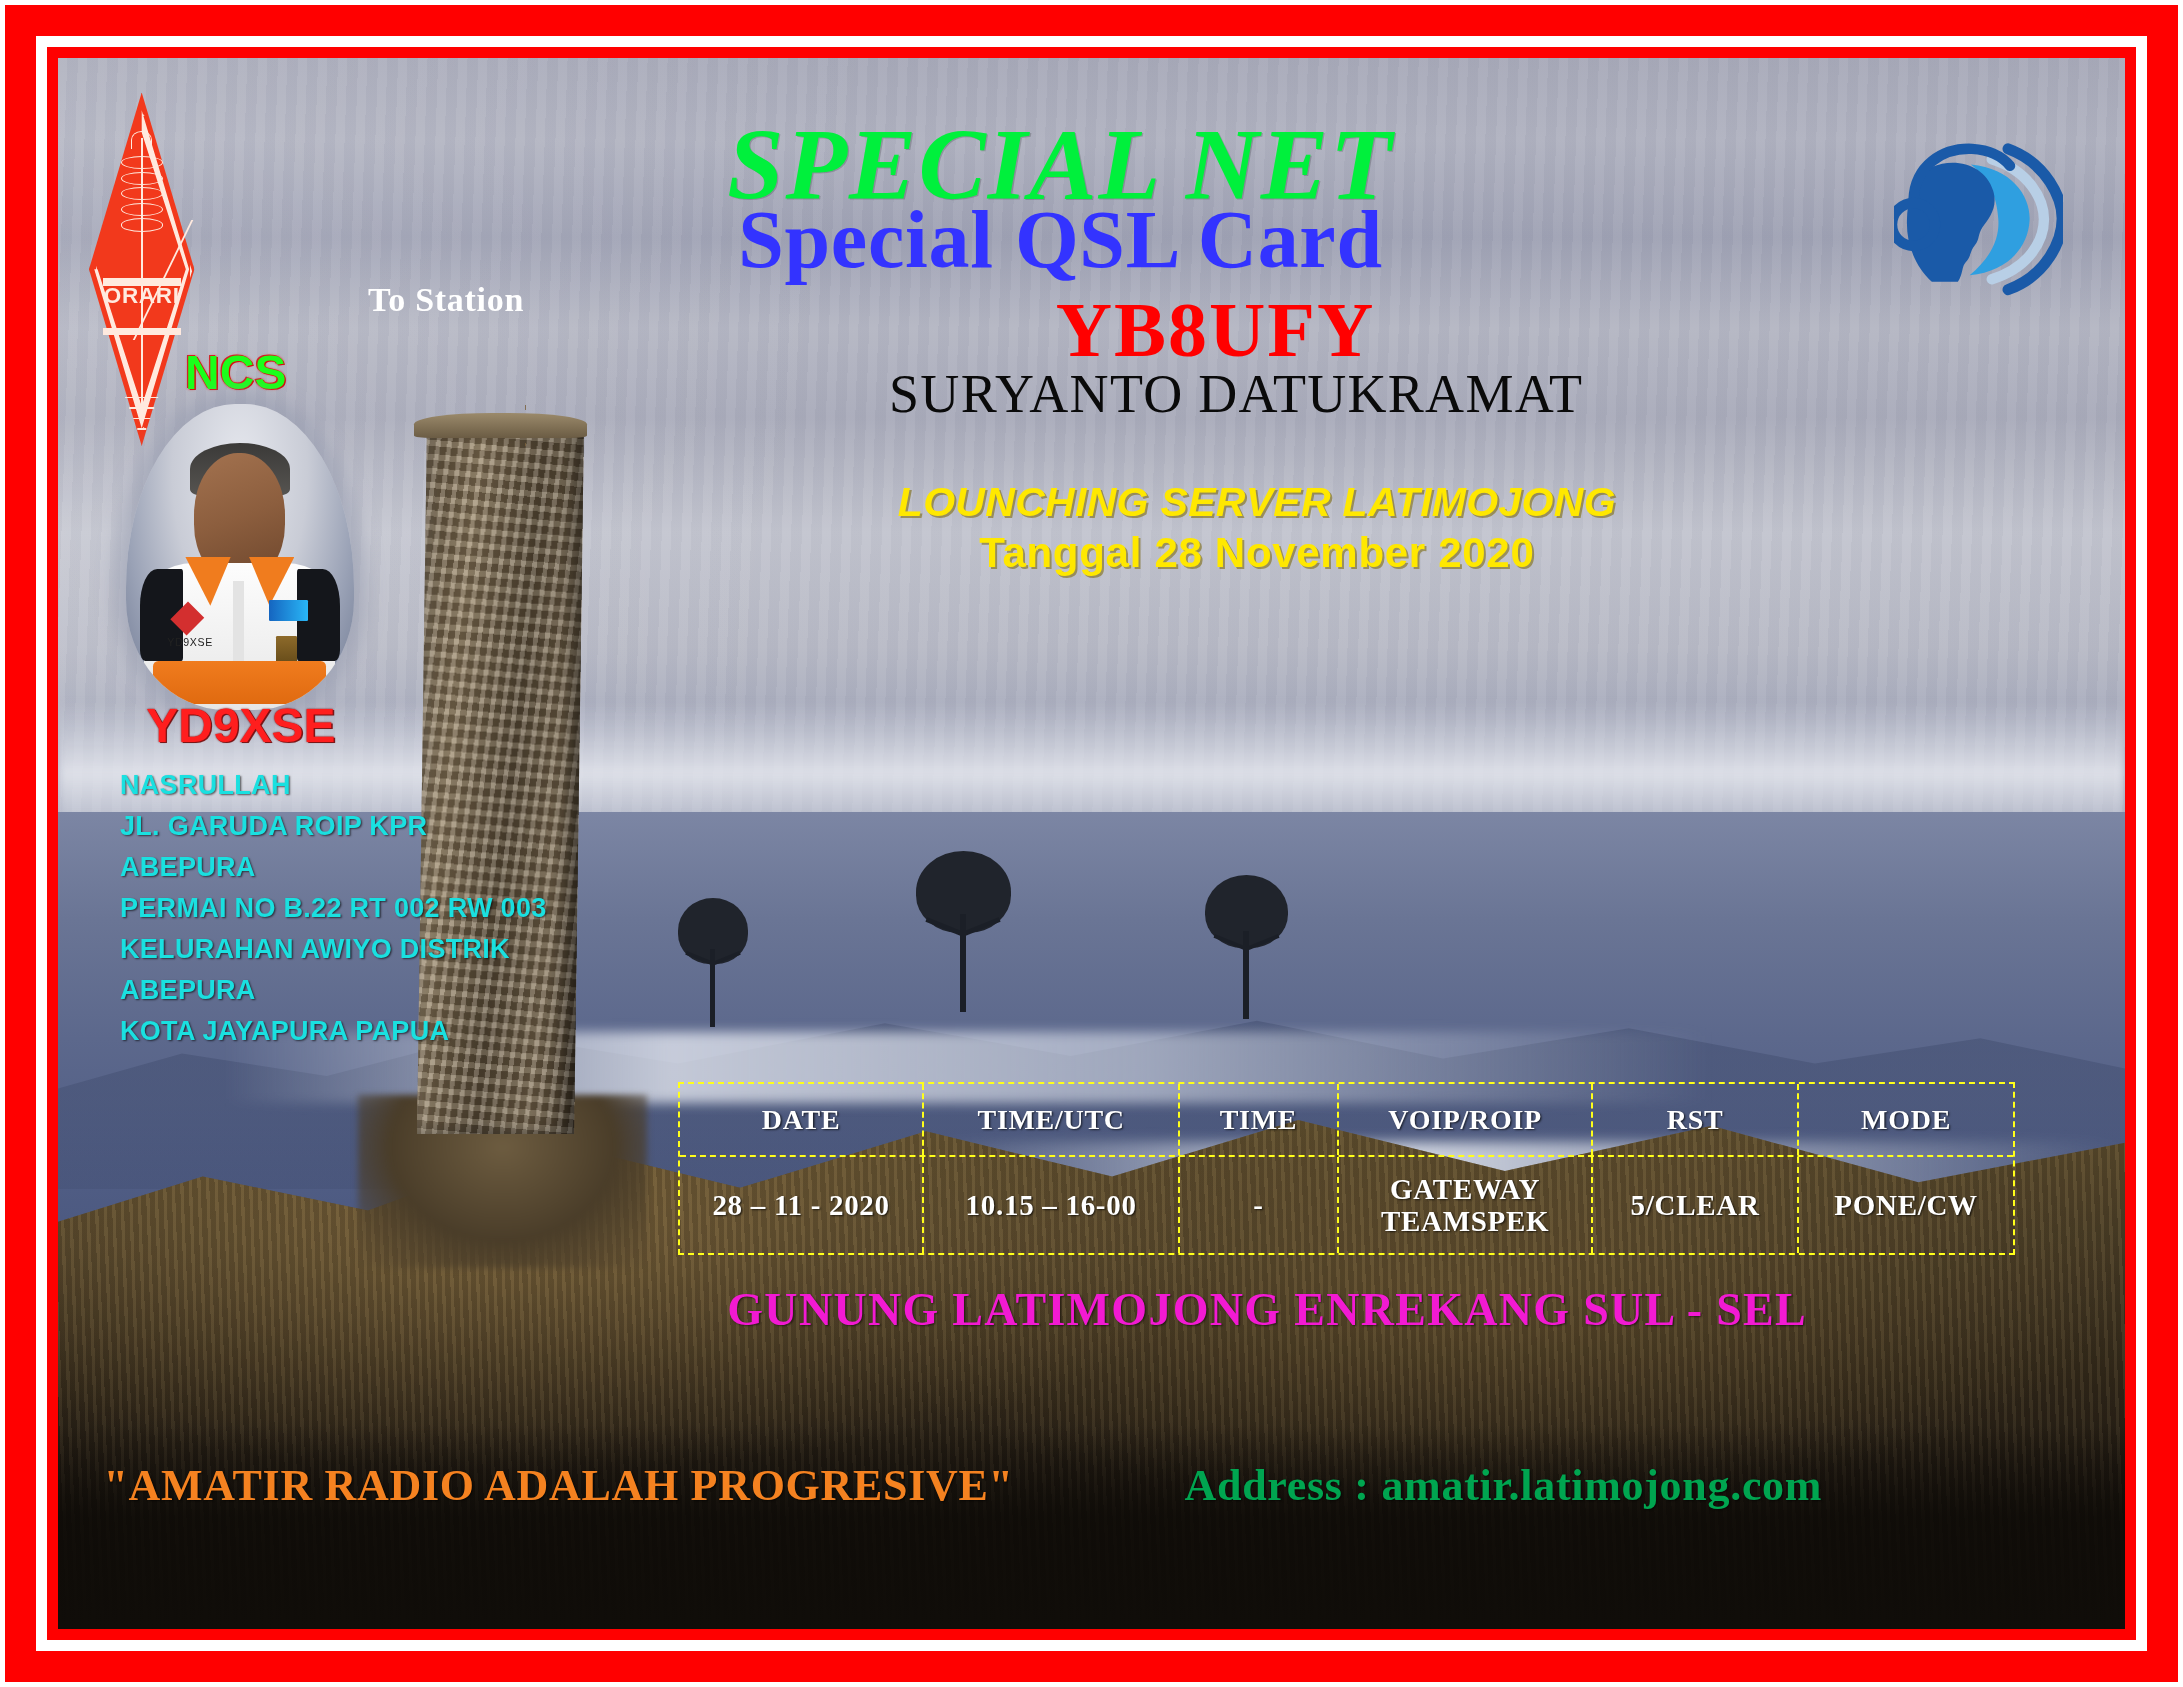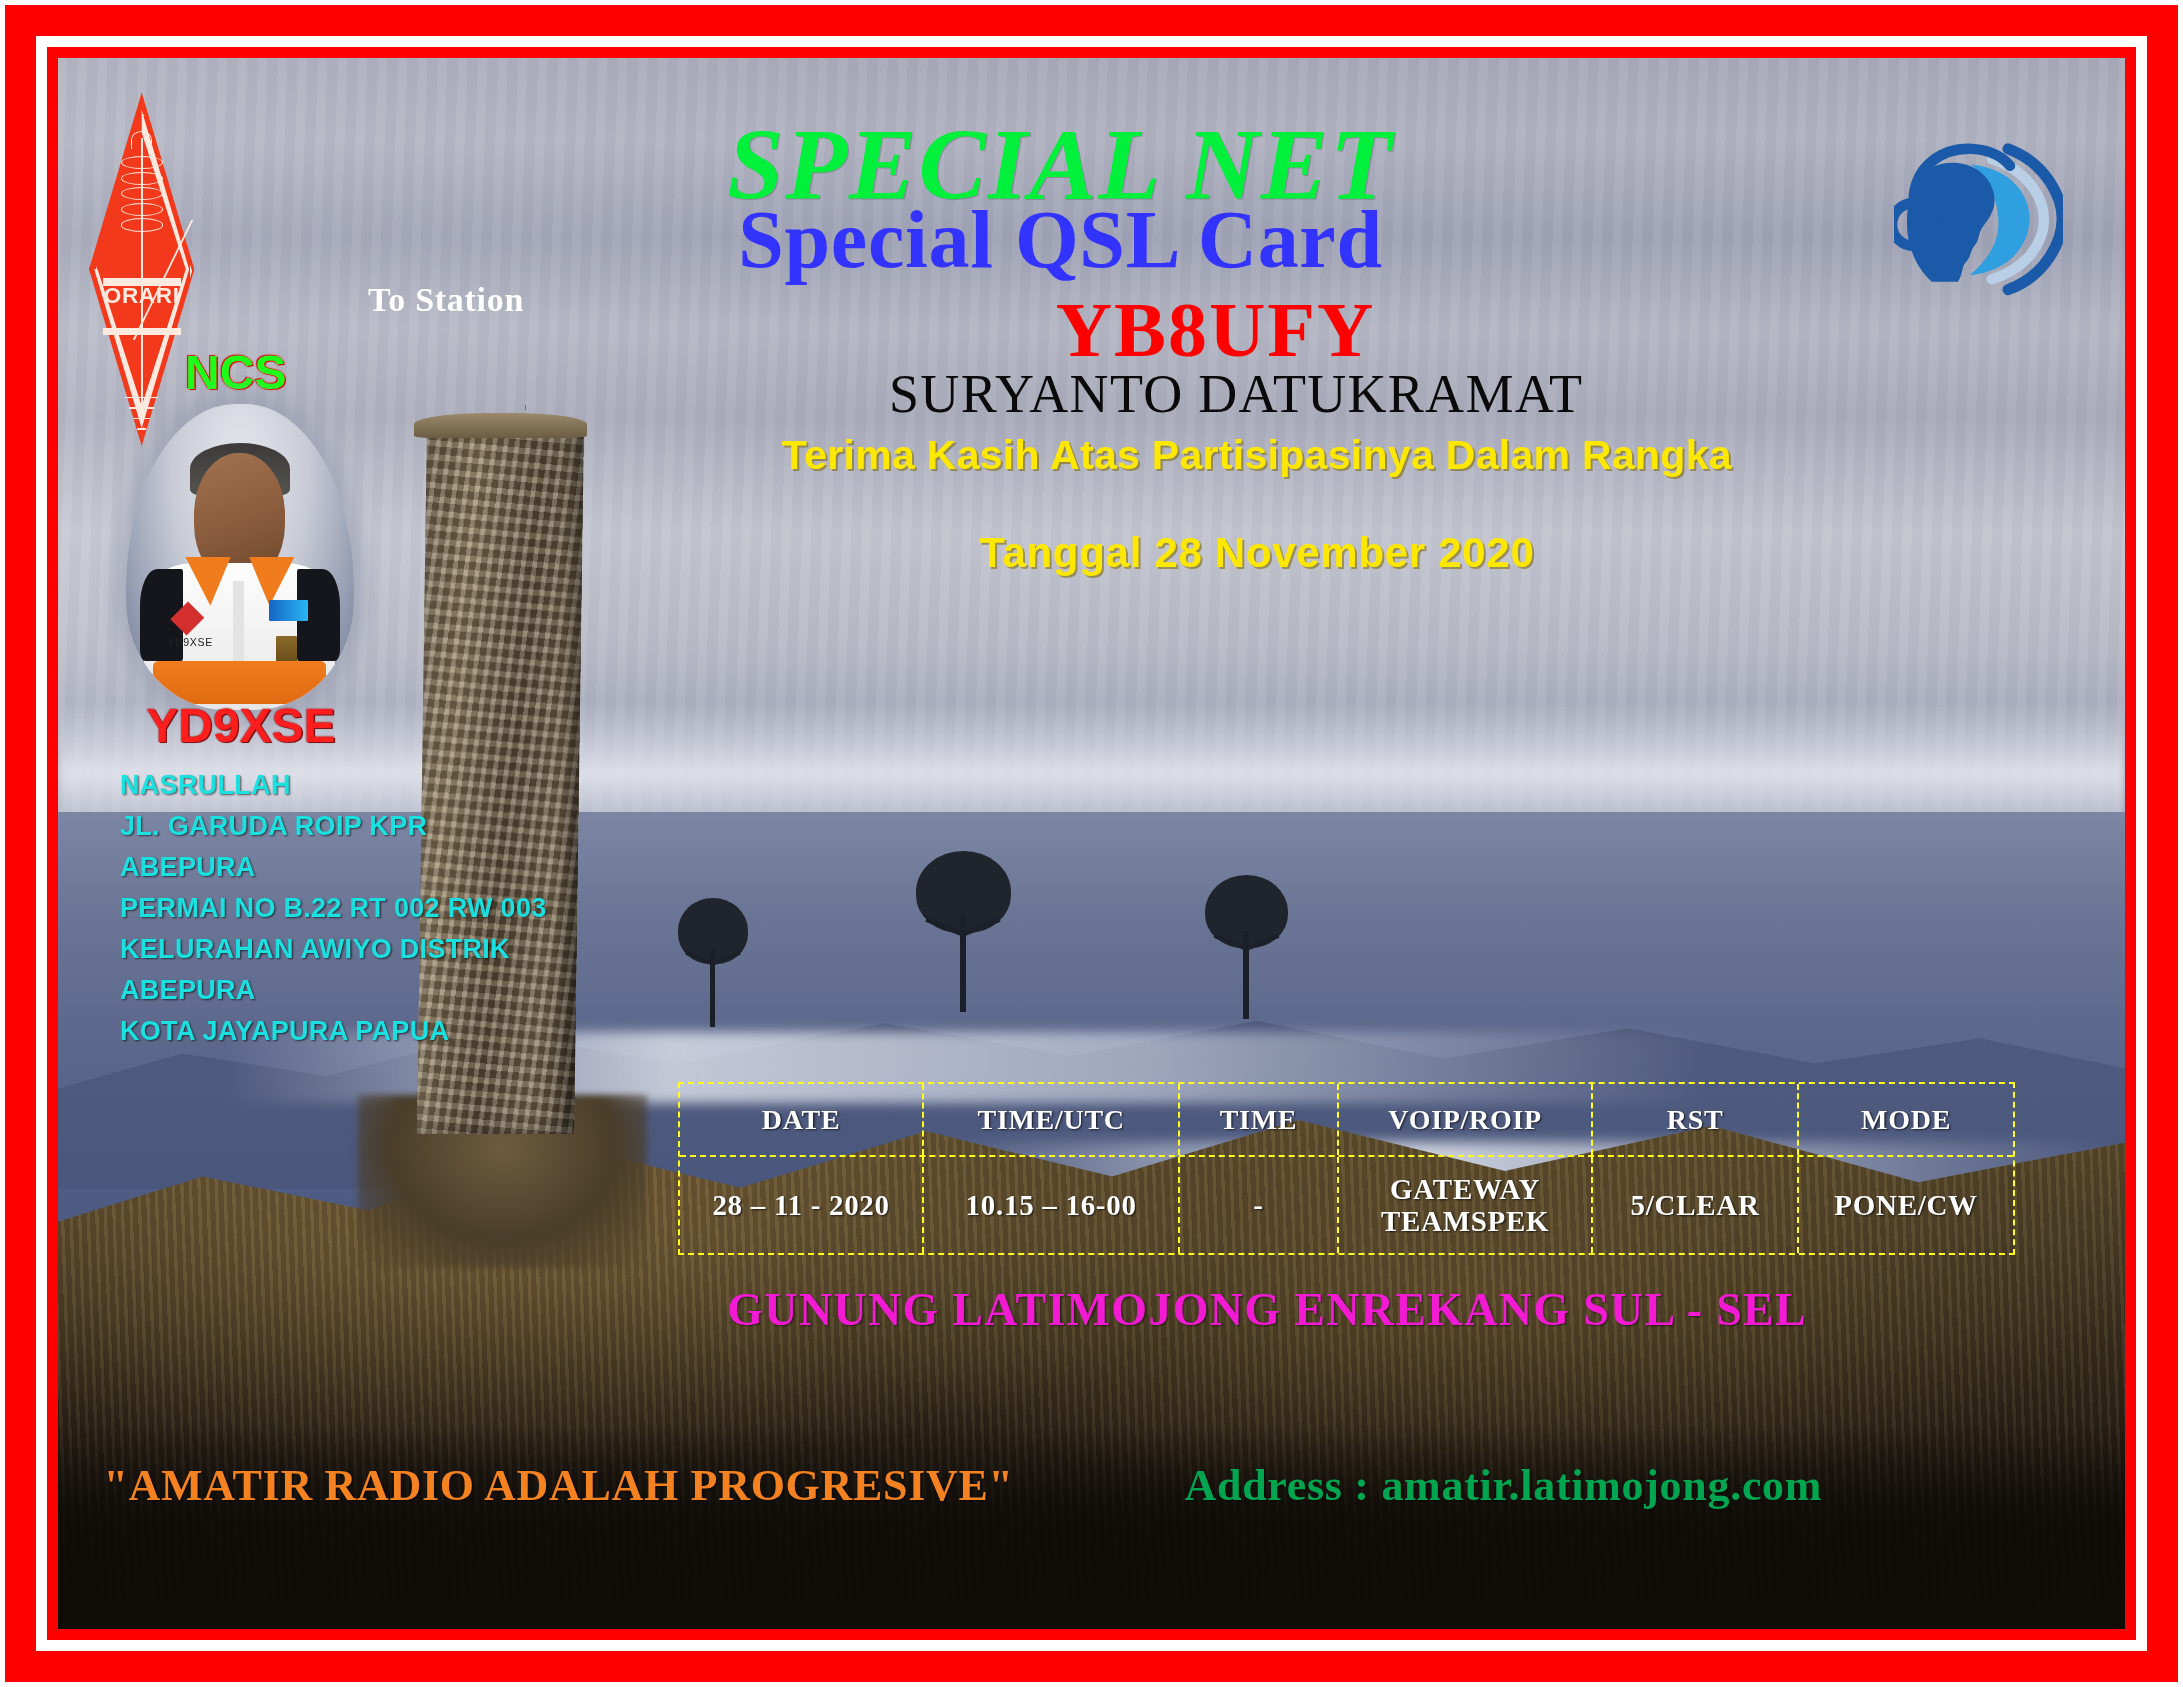--- a/index.html
+++ b/index.html
@@ -519,22 +519,22 @@
     <div class="title-special-net">SPECIAL NET</div>
 
     <div class="title-qsl">Special QSL Card</div>
 
     <div class="to-station">To Station</div>
 
     <div class="callsign-main">YB8UFY</div>
 
     <div class="op-name">SURYANTO DATUKRAMAT</div>
 
-    <div class="thanks-line">Terima Kasih Atas Partisipasinya Dalam Rangka</div>
-
+
+    <div class="event-line">LOUNCHING SERVER LATIMOJONG</div>
 
     <div class="date-line">Tanggal  28  November  2020</div>
 
     <div class="ncs-label">NCS</div>
 
     <div class="ncs-photo">
       <div class="ncs-hair"></div>
       <div class="ncs-head"></div>
       <div class="ncs-torso"></div>
       <div class="ncs-shoulder-l"></div>

